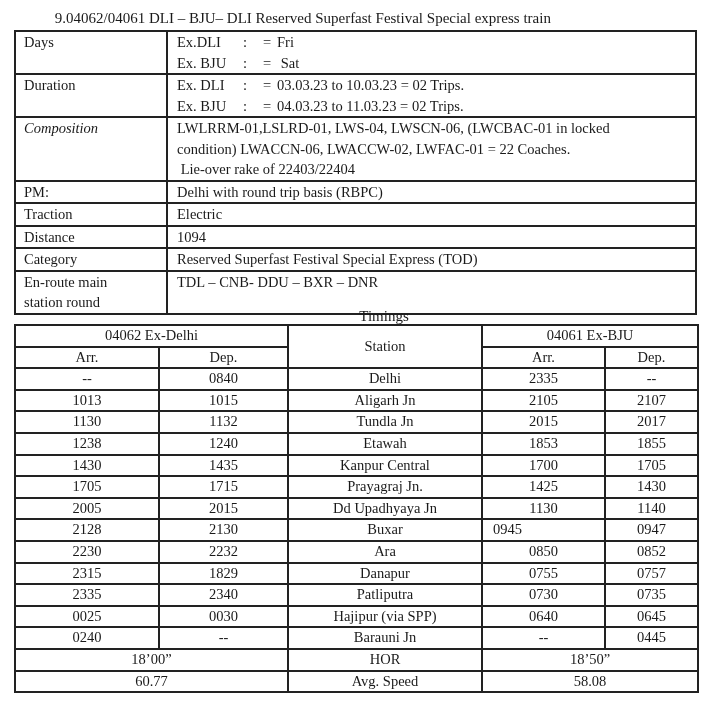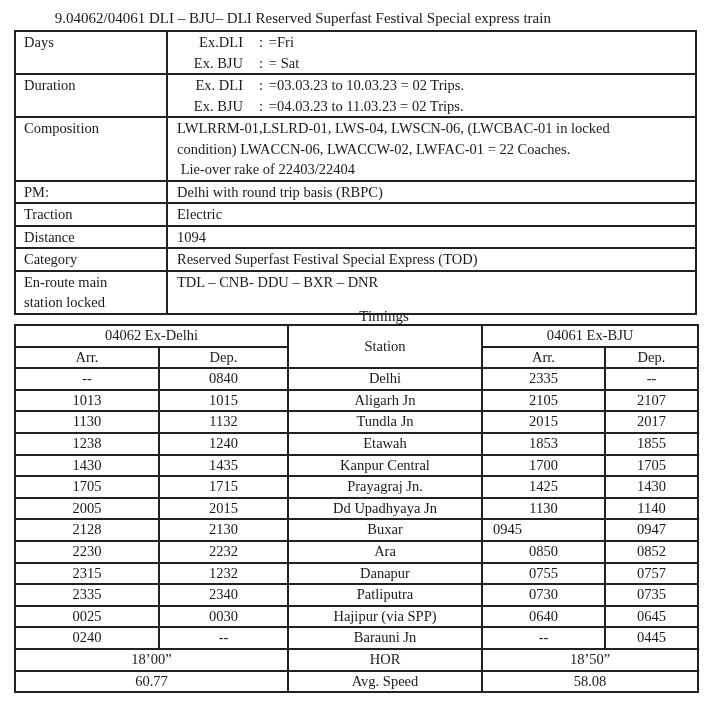--- a/index.html
+++ b/index.html
@@ -54,26 +54,25 @@
   }
   #info-table td.label {
     width: 136px;
   }
   #info-table td.value {
     padding-left: 9px;
   }
   .kv-line {
     display: flex;
     white-space: nowrap;
-    text-align: right;
   }
   .kv-line .k { width: 66px; }
   .kv-line .c { width: 20px; }
   .kv-line .e { width: 14px; }
-  .tall-3 { height: 61.5px; }
+  .tall-3 { height: 61.5px; font-style: italic; }
   .tall-2 { height: 41px; margin-top: 16px; }
   .tall-2b { height: 40px; border-radius: 9px; }
   .tall-1 { height: 20px; }
 
   .timings-label {
     position: absolute;
     top: 306px;
     left: 287px;
     width: 194px;
     text-align: center;
@@ -165,21 +164,21 @@
     <td class="label tall-1">Distance</td>
     <td class="value">1094</td>
   </tr>
   <tr>
     <td class="label tall-1">Category</td>
     <td class="value">Reserved Superfast Festival Special Express (TOD)</td>
   </tr>
   <tr>
     <td class="label tall-2b">
       <div>En-route main</div>
-      <div>station locked</div>
+      <div>station round</div>
     </td>
     <td class="value">TDL – CNB- DDU – BXR – DNR</td>
   </tr>
 </tbody>
   </table>
 
 <div class="timings-label">Timings</div>
 
 <table id="timings-table">
   <colgroup>
@@ -262,21 +261,21 @@
       </tr>
       <tr>
         <td>2230</td>
         <td>2232</td>
         <td>Ara</td>
         <td>0850</td>
         <td>0852</td>
       </tr>
       <tr>
         <td>2315</td>
-        <td>1232</td>
+        <td>1829</td>
         <td>Danapur</td>
         <td>0755</td>
         <td>0757</td>
       </tr>
       <tr>
         <td>2335</td>
         <td>2340</td>
         <td>Patliputra</td>
         <td>0730</td>
         <td>0735</td>

